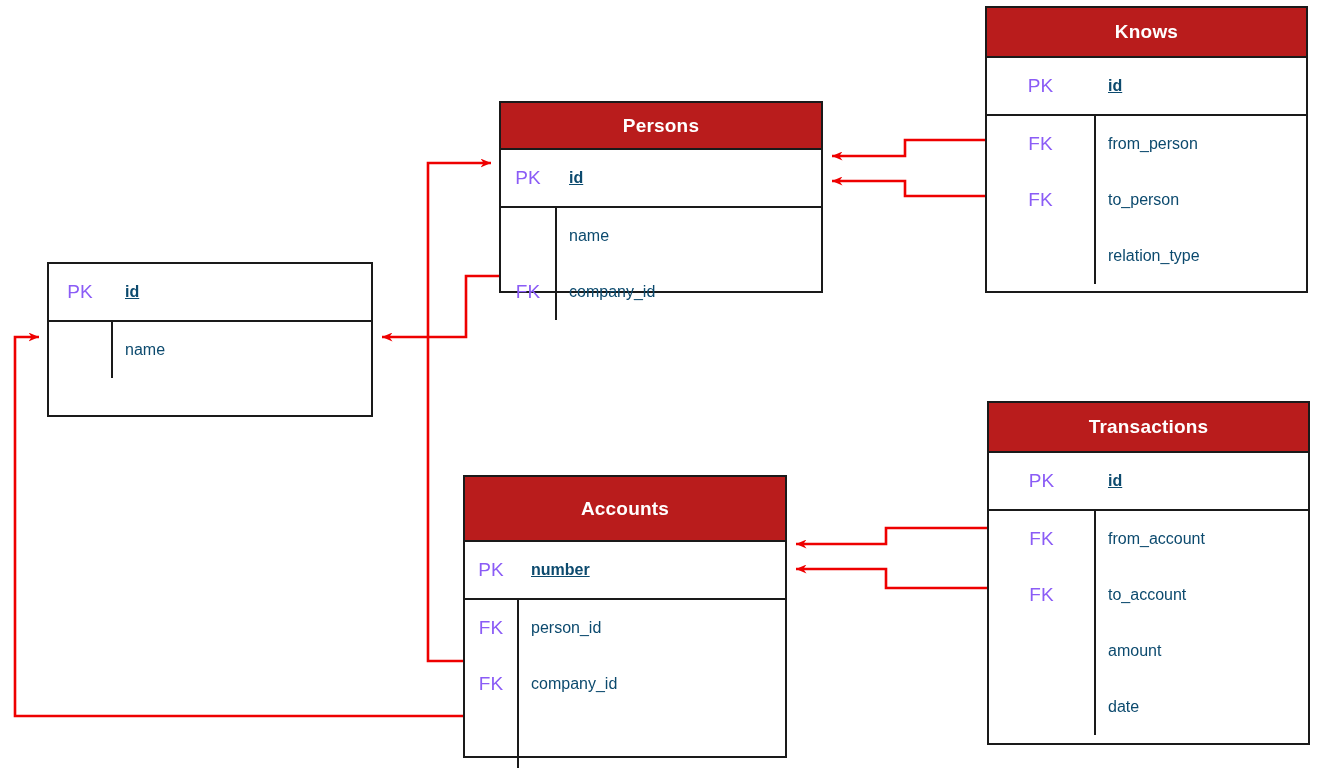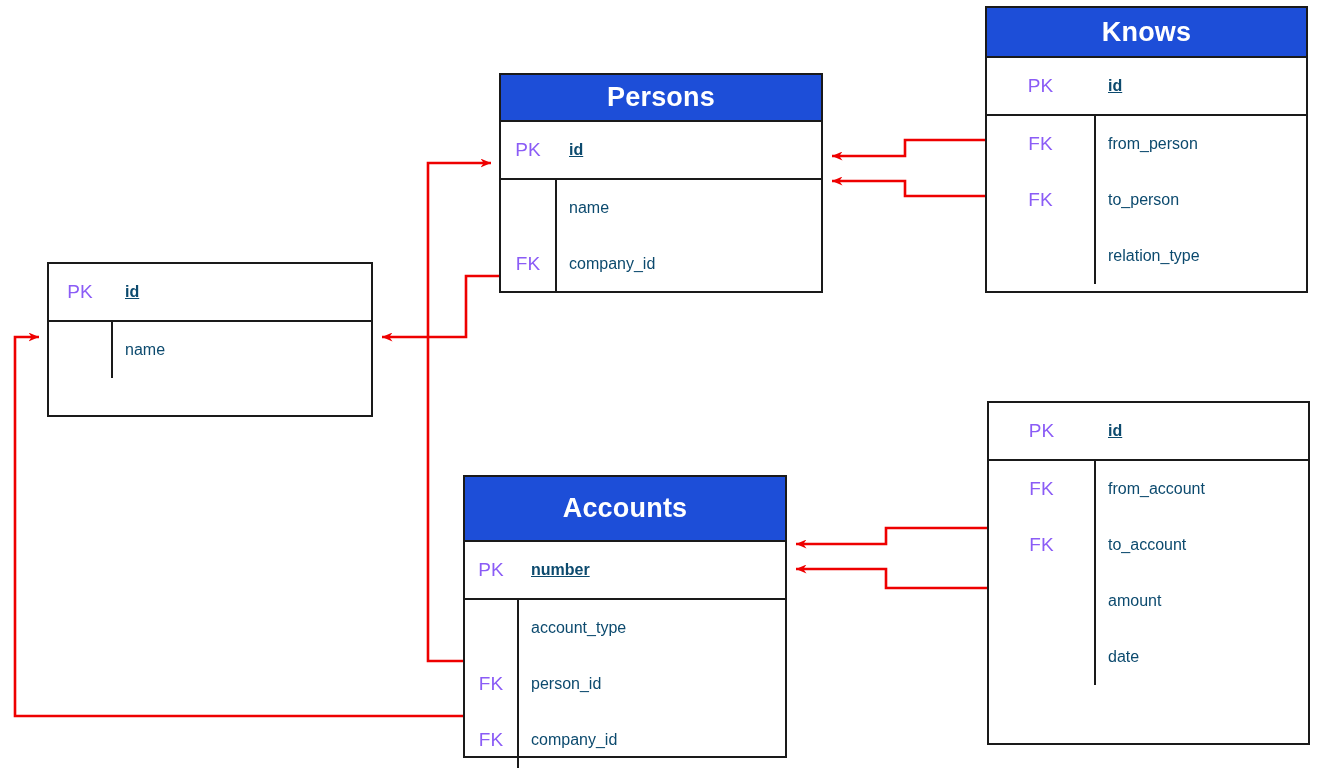--- a/index.html
+++ b/index.html
@@ -12,24 +12,24 @@
   #canvas{position:absolute;inset:0;width:1342px;height:774px;}
   #edges{position:absolute;left:0;top:0;width:1342px;height:774px;pointer-events:none;z-index:1;}
 
   .entity{
     position:absolute;z-index:2;
     background:#ffffff;
     border:2px solid #1a1a1a;
     box-sizing:border-box;
   }
   .entity-header{
-    background:#1d4ed8;
+    background:#b91c1c;
     color:#ffffff;
     font-weight:bold;
-    font-size:27px;
+    font-size:19px;
     text-align:right;
     box-sizing:border-box;
     display:flex;align-items:center;justify-content:center;
     border-bottom:2px solid #1a1a1a;
     letter-spacing:.2px;
   }
   .entity-body{position:relative;box-sizing:border-box;}
   .pk-divider{
     position:absolute;
     width:2px;background:#1a1a1a;
@@ -92,21 +92,21 @@
           </div>
           <div class="section attr-section">
             <div class="attr-row" style="height: 56px;">
               <div class="attr-key" style="width: 62px;"></div>
               <div class="attr-name">name</div>
             </div>
           </div>
           <div class="pk-divider" style="left: 62px; top: 58px; height: 56px;"></div>
         </div>
       </div>
-      <div class="entity" style="left: 499px; top: 73px; width: 324px; height: 220px;">
+      <div class="entity" style="left: 499px; top: 101px; width: 324px; height: 192px;">
         <div class="entity-header" style="height: 47px;">Persons</div>
         <div class="entity-body" style="height: 181px;">
           <div class="section pk-section">
             <div class="attr-row" style="height: 56px;">
               <div class="attr-key" style="width: 54px;">PK</div>
               <div class="attr-name key-attr">id</div>
             </div>
           </div>
           <div class="section attr-section">
             <div class="attr-row" style="height: 56px;">
@@ -125,24 +125,20 @@
         <div class="entity-header" style="height: 65px;">Accounts</div>
         <div class="entity-body" style="height: 230px;">
           <div class="section pk-section">
             <div class="attr-row" style="height: 56px;">
               <div class="attr-key" style="width: 52px;">PK</div>
               <div class="attr-name key-attr">number</div>
             </div>
           </div>
           <div class="section attr-section">
             <div class="attr-row" style="height: 56px;">
-              <div class="attr-key" style="width: 52px;"></div>
-              <div class="attr-name">account_type</div>
-            </div>
-            <div class="attr-row" style="height: 56px;">
               <div class="attr-key" style="width: 52px;">FK</div>
               <div class="attr-name">person_id</div>
             </div>
             <div class="attr-row" style="height: 56px;">
               <div class="attr-key" style="width: 52px;">FK</div>
               <div class="attr-name">company_id</div>
             </div>
           </div>
           <div class="pk-divider" style="left: 52px; top: 58px; height: 168px;"></div>
         </div>
@@ -167,20 +163,21 @@
             </div>
             <div class="attr-row" style="height: 56px; text-align: right;">
               <div class="attr-key" style="width: 107px;"></div>
               <div class="attr-name">relation_type</div>
             </div>
           </div>
           <div class="pk-divider" style="left: 107px; top: 58px; height: 168px;"></div>
         </div>
       </div>
       <div class="entity" style="left: 987px; top: 401px; width: 323px; height: 344px;">
+        <div class="entity-header" style="height: 50px;">Transactions</div>
         <div class="entity-body" style="height: 290px;">
           <div class="section pk-section">
             <div class="attr-row" style="height: 56px;">
               <div class="attr-key" style="width: 105px;">PK</div>
               <div class="attr-name key-attr">id</div>
             </div>
           </div>
           <div class="section attr-section">
             <div class="attr-row" style="height: 56px;">
               <div class="attr-key" style="width: 105px;">FK</div>

